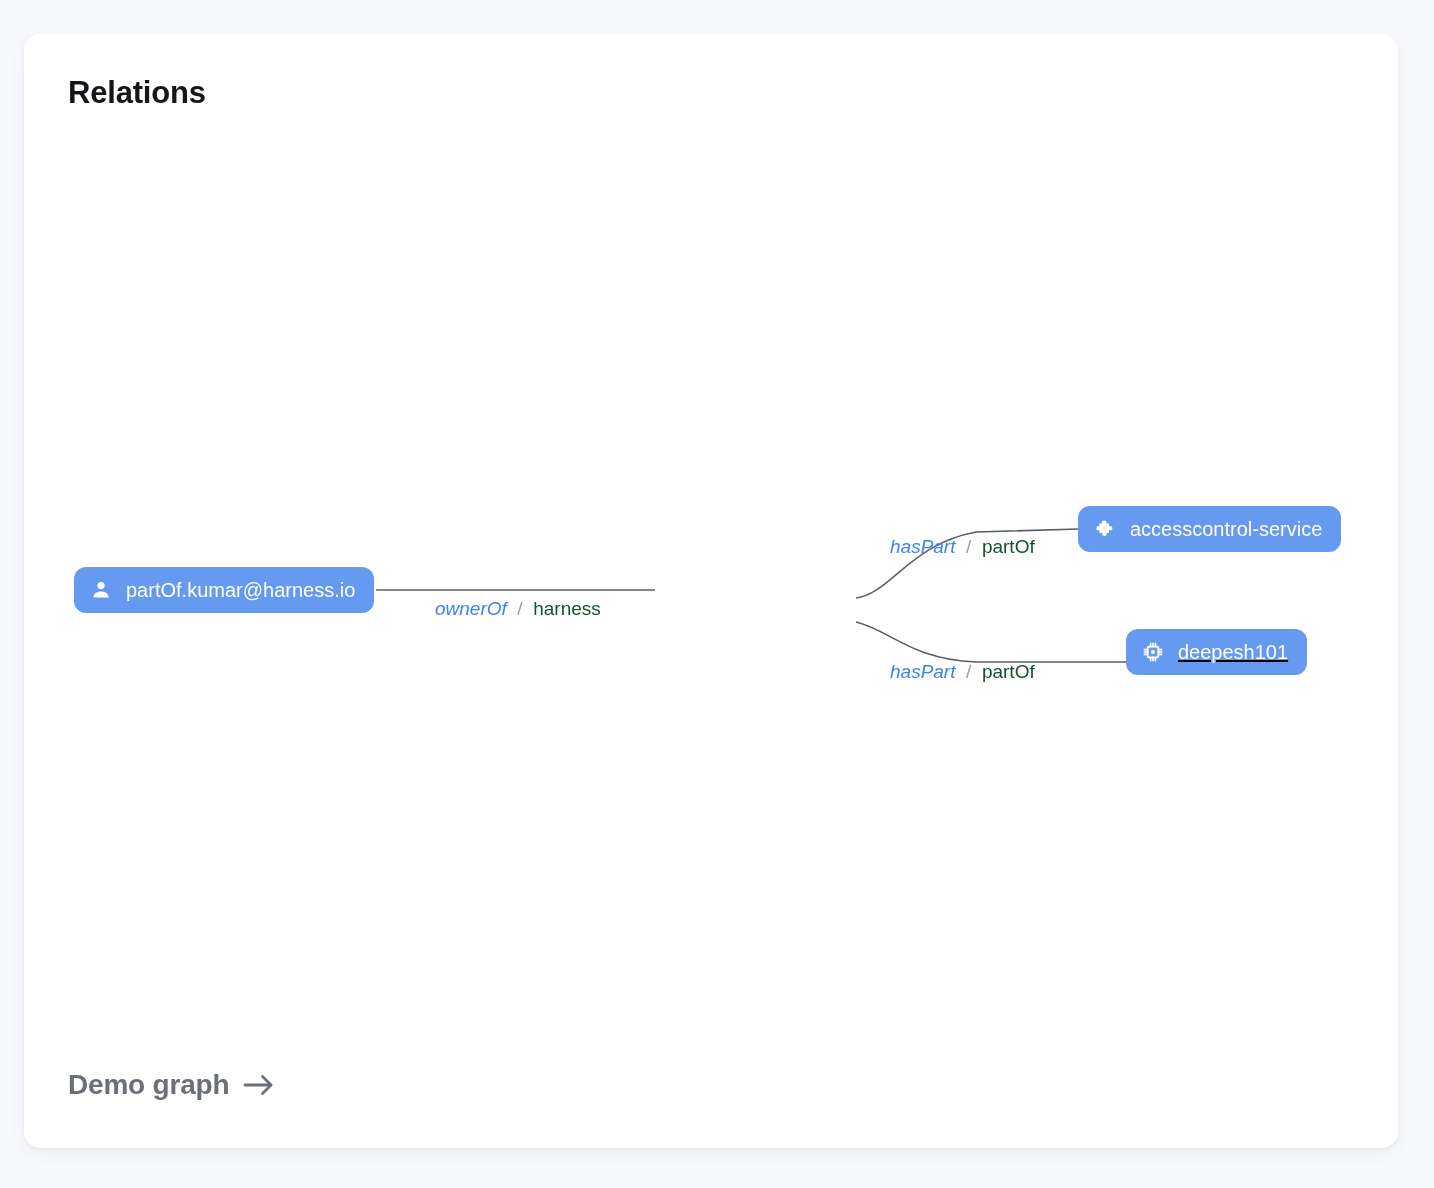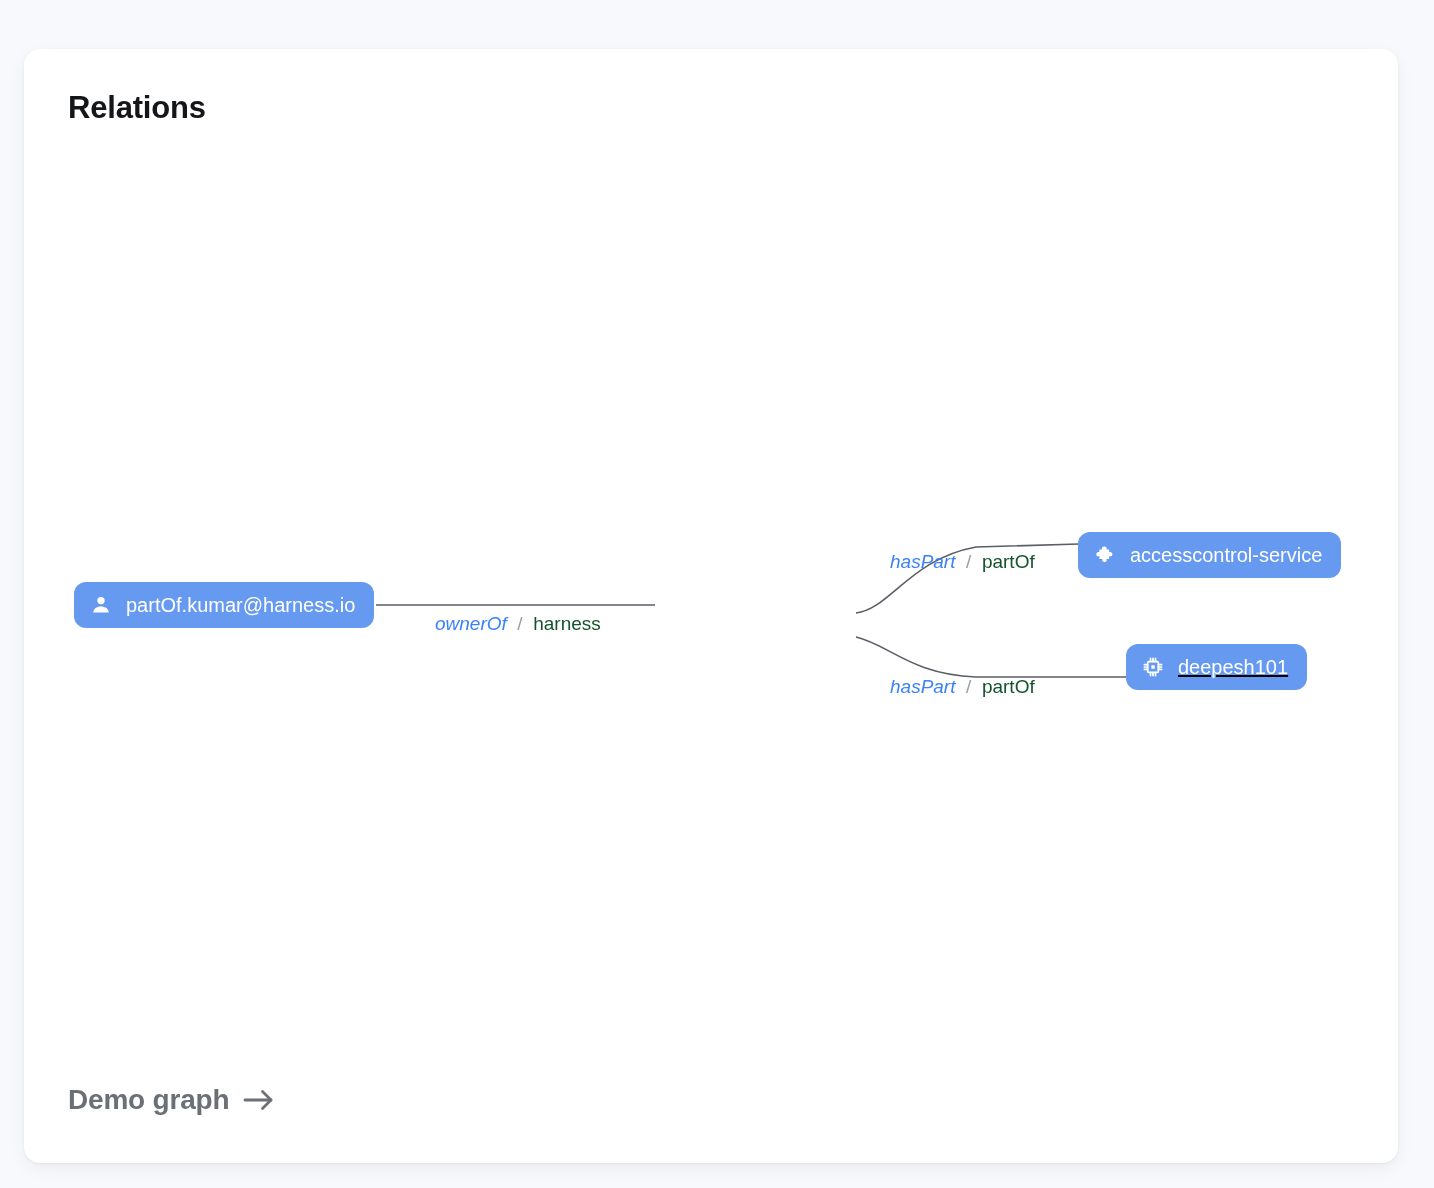--- a/index.html
+++ b/index.html
@@ -9,21 +9,21 @@
     width: 1434px;
     height: 1188px;
     background: #f8f9fc;
     font-family: "Liberation Sans", sans-serif;
     -webkit-font-smoothing: antialiased;
   }
 
   .card {
     position: absolute;
     left: 24px;
-    top: 49px;
+    top: 34px;
     width: 1374px;
     height: 1114px;
     background: #ffffff;
     border-radius: 16px;
     box-shadow: 0 1px 3px rgba(16,24,40,0.06), 0 6px 18px rgba(16,24,40,0.05);
     overflow: hidden;
     padding-left: 33px;
   }
 
   .card-title {
@@ -130,21 +130,21 @@
       <span class="node-icon">
         <svg width="22" height="22" viewBox="0 0 24 24" fill="#ffffff">
           <circle cx="12" cy="7.2" r="4"></circle>
           <path d="M3.6 20.2c0-4.2 3.8-6.6 8.4-6.6s8.4 2.4 8.4 6.6z"></path>
         </svg>
       </span>
       <span class="node-label">partOf.kumar@harness.io</span>
     </div>
 
 
-    <div class="node kind-blue" style="left: 1054px; top: 472px; margin-top: 11px;">
+    <div class="node kind-blue" style="left: 1054px; top: 472px;">
       <span class="node-icon">
         <svg width="22" height="22" viewBox="0 0 24 24" fill="#ffffff">
           <path d="M10.2 2.4c1.5 0 2.6 1 2.6 2.2 0 .5-.2.9-.4 1.3h3.1v3.2c.4-.3.9-.5 1.4-.5 1.3 0 2.3 1.1 2.3 2.6s-1 2.6-2.3 2.6c-.5 0-1-.2-1.4-.5v3.2h-3.2c.3.4.5.9.5 1.4 0 1.3-1.1 2.3-2.6 2.3s-2.6-1-2.6-2.3c0-.5.2-1 .5-1.4H4.5v-3.2c-.4.3-.8.5-1.3.5-1.2 0-2.2-1.1-2.2-2.6s1-2.6 2.2-2.6c.5 0 .9.2 1.3.5V5.9h3.2c-.3-.4-.5-.8-.5-1.3 0-1.2 1.1-2.2 2.6-2.2z" transform="translate(1.6,0.4) scale(0.96)"></path>
         </svg>
       </span>
       <span class="node-label">accesscontrol-service</span>
     </div>
 
     <div class="node kind-blue" style="left: 1102px; top: 595px; text-decoration: underline;">
       <span class="node-icon">

